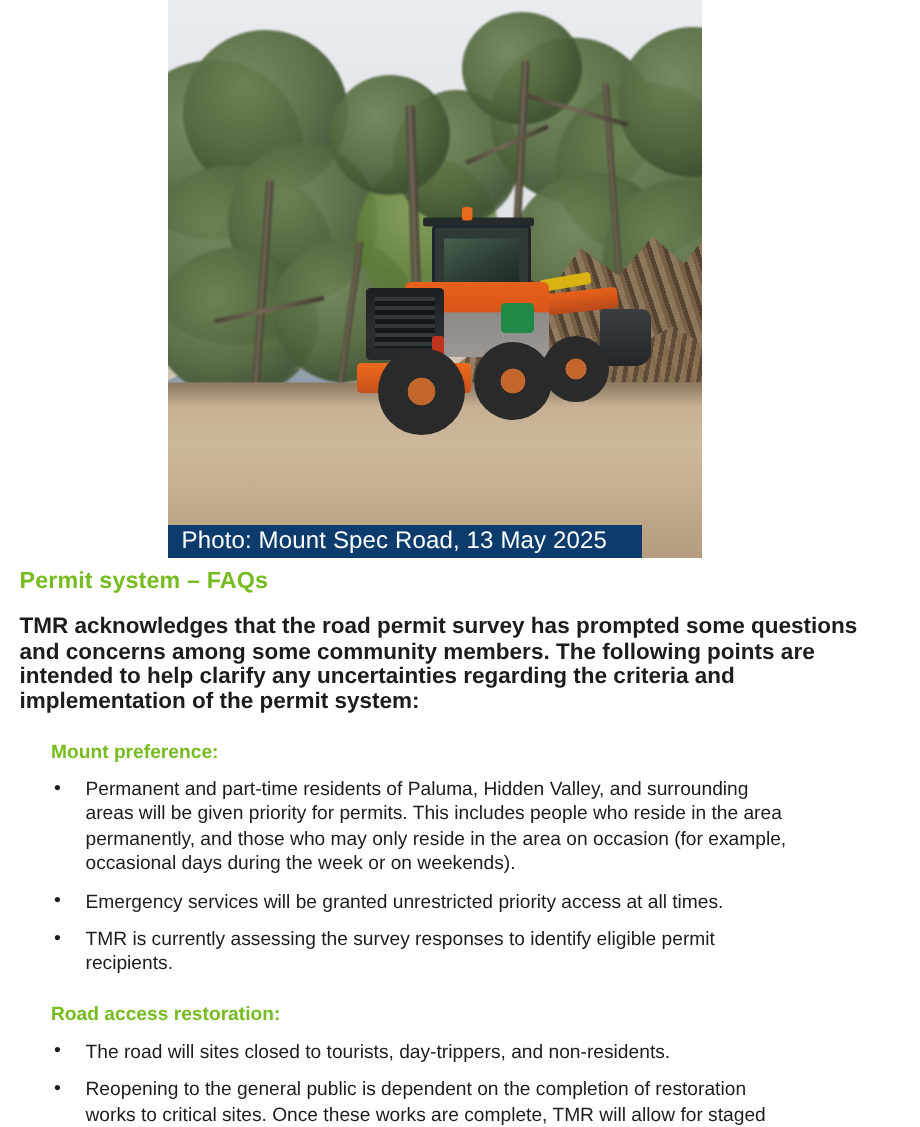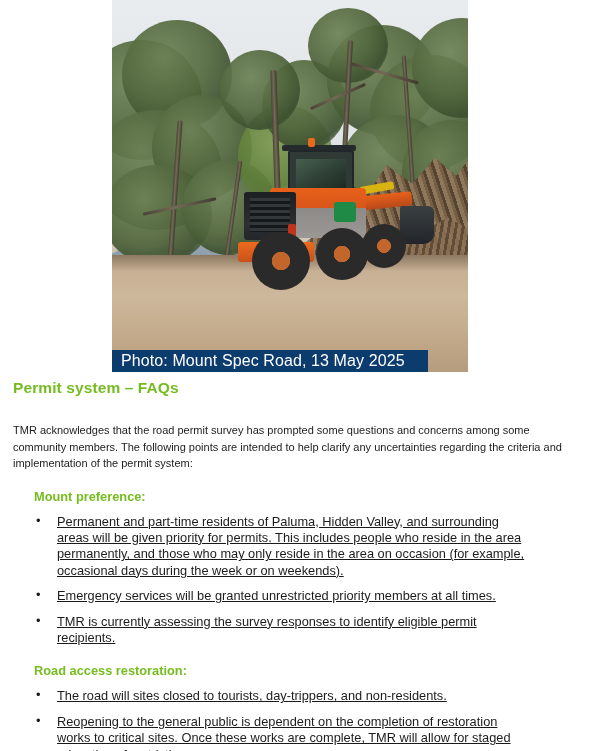--- a/index.html
+++ b/index.html
@@ -175,37 +175,37 @@
     width: 550px;
   }
   .h-section {
     color: #76bc21;
     font-size: 15.5px;
     font-weight: bold;
     margin: 11px 0 0 13px;
     letter-spacing: .1px;
   }
   .para {
-    font-size: 11px;
+    font-size: 15px;
     line-height: 16.5px;
     color: #1c1c1c;
-    margin: 25px 13px 0 13px;
+    margin: 13px 13px 0 13px;
     width: 571px;
+    font-weight: bold;
   }
   .h-sub {
     color: #76bc21;
     font-size: 12.8px;
     font-weight: bold;
     margin: 17px 0 0 34px;
   }
   ul.bullets {
     list-style: none;
     margin: 10px 0 0 0;
     padding: 0;
-    text-decoration: underline;
   }
   ul.bullets li {
     position: relative;
     font-size: 12.8px;
     line-height: 16.4px;
     color: #1c1c1c;
     margin: 0 16px 9px 57px;
   }
   ul.bullets li::before {
     content: "\2022";
@@ -288,21 +288,21 @@
 
 <div class="content">
 
   <h2 class="h-section">Permit system – FAQs</h2>
 
   <p class="para">TMR acknowledges that the road permit survey has prompted some questions and concerns among some community members. The following points are intended to help clarify any uncertainties regarding the criteria and implementation of the permit system:</p>
 
   <h3 class="h-sub">Mount preference:</h3>
   <ul class="bullets">
     <li>Permanent and part-time residents of Paluma, Hidden Valley, and surrounding areas will be given priority for permits. This includes people who reside in the area permanently, and those who may only reside in the area on occasion (for example, occasional days during the week or on weekends).</li>
-    <li>Emergency services will be granted unrestricted priority members at all times.</li>
+    <li>Emergency services will be granted unrestricted priority access at all times.</li>
     <li>TMR is currently assessing the survey responses to identify eligible permit recipients.</li>
   </ul>
 
   <h3 class="h-sub">Road access restoration:</h3>
   <ul class="bullets">
     <li>The road will sites closed to tourists, day-trippers, and non-residents.</li>
     <li>Reopening to the general public is dependent on the completion of restoration works to critical sites. Once these works are complete, TMR will allow for staged relaxation of restrictions.</li>
   </ul>
 
 </div>

